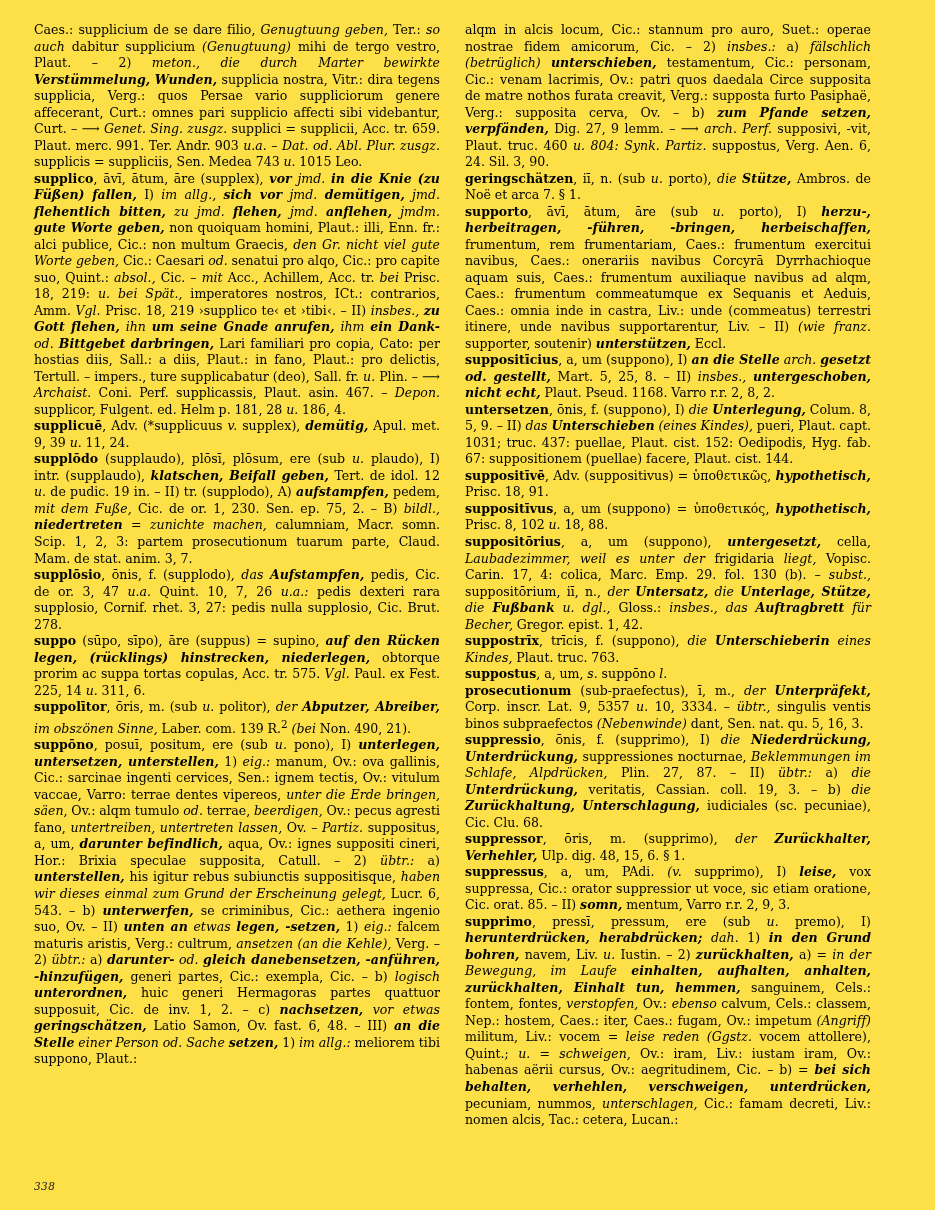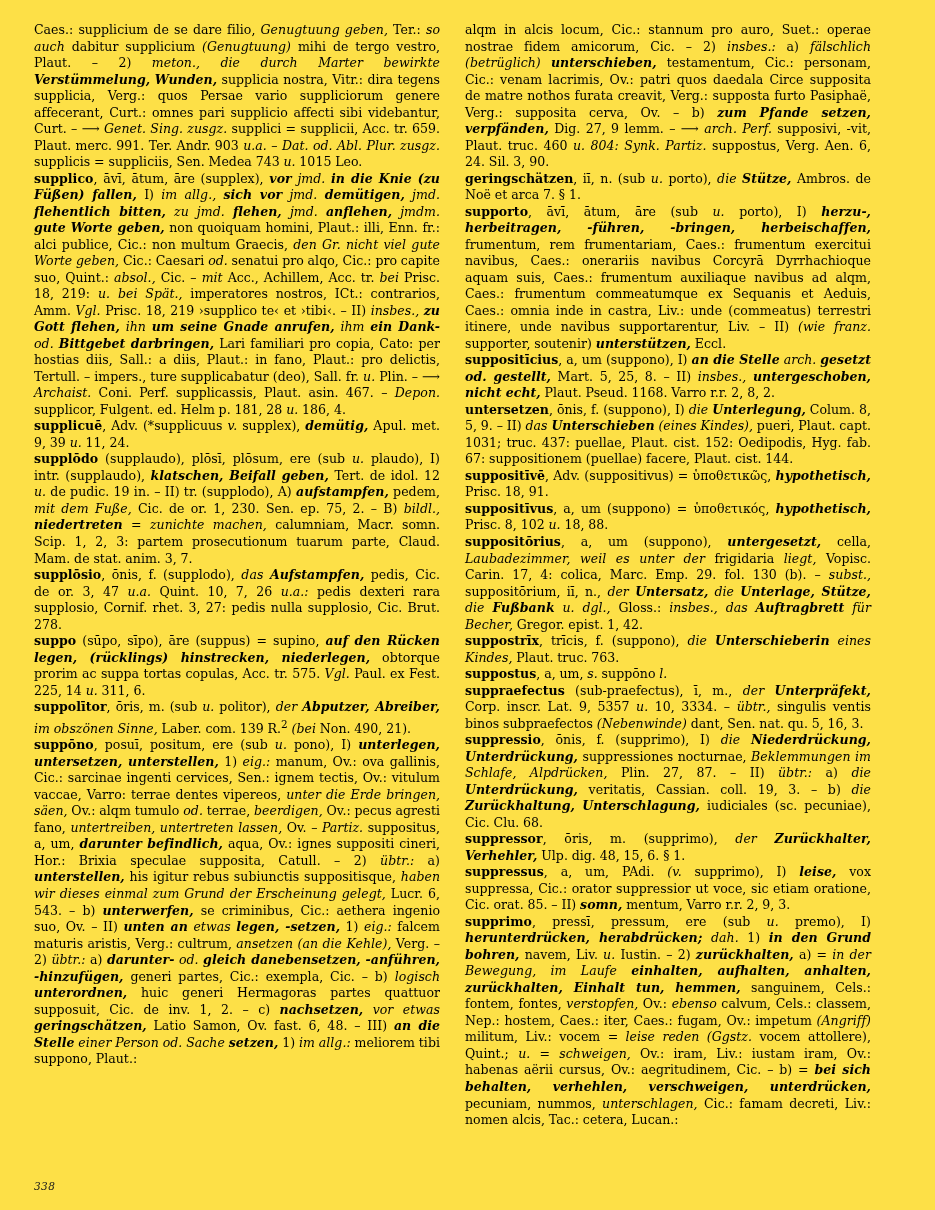--- a/index.html
+++ b/index.html
@@ -89,21 +89,21 @@
         <p class="entry">alqm in alcis locum, Cic.: stannum pro auro, Suet.: operae nostrae fidem amicorum, Cic. – 2) <i>insbes.:</i> a) <i>fälschlich (betrüglich)</i> <span class="bi">unterschieben,</span> testamentum, Cic.: personam, Cic.: venam lacrimis, Ov.: patri quos daedala Circe supposita de matre nothos furata creavit, Verg.: supposta furto Pasiphaë, Verg.: supposita cerva, Ov. – b) <span class="bi">zum Pfande setzen, verpfänden,</span> Dig. 27, 9 lemm. – ⟶ <i>arch. Perf.</i> supposivi, -vit, Plaut. truc. 460 <i>u. 804: Synk. Partiz.</i> suppostus, Verg. Aen. 6, 24. Sil. 3, 90.</p>
         <p class="entry"><b>geringschätzen</b>, iī, n. (sub <i>u.</i> porto), <i>die</i> <span class="bi">Stütze,</span> Ambros. de Noë et arca 7. § 1.</p>
         <p class="entry"><b>supporto</b>, āvī, ātum, āre (sub <i>u.</i> porto), I) <span class="bi">herzu-, herbeitragen, -führen, -bringen, herbeischaffen,</span> frumentum, rem frumentariam, Caes.: frumentum exercitui navibus, Caes.: onerariis navibus Corcyrā Dyrrhachioque aquam suis, Caes.: frumentum auxiliaque navibus ad alqm, Caes.: frumentum commeatumque ex Sequanis et Aeduis, Caes.: omnia inde in castra, Liv.: unde (commeatus) terrestri itinere, unde navibus supportarentur, Liv. – II) <i>(wie franz.</i> supporter, soutenir) <span class="bi">unterstützen,</span> Eccl.</p>
         <p class="entry"><b>suppositīcius</b>, a, um (suppono), I) <span class="bi">an die Stelle</span> <i>arch.</i> <span class="bi">gesetzt od. gestellt,</span> Mart. 5, 25, 8. – II) <i>insbes.,</i> <span class="bi">untergeschoben, nicht echt,</span> Plaut. Pseud. 1168. Varro r.r. 2, 8, 2.</p>
         <p class="entry"><b>untersetzen</b>, ōnis, f. (suppono), I) <i>die</i> <span class="bi">Unterlegung,</span> Colum. 8, 5, 9. – II) <i>das</i> <span class="bi">Unterschieben</span> <i>(eines Kindes),</i> pueri, Plaut. capt. 1031; truc. 437: puellae, Plaut. cist. 152: Oedipodis, Hyg. fab. 67: suppositionem (puellae) facere, Plaut. cist. 144.</p>
         <p class="entry"><b>suppositīvē</b>, Adv. (suppositivus) = <span class="gk">ὑποθετικῶς,</span> <span class="bi">hypothetisch,</span> Prisc. 18, 91.</p>
         <p class="entry"><b>suppositīvus</b>, a, um (suppono) = <span class="gk">ὑποθετικός,</span> <span class="bi">hypothetisch,</span> Prisc. 8, 102 <i>u.</i> 18, 88.</p>
         <p class="entry"><b>suppositōrius</b>, a, um (suppono), <span class="bi">untergesetzt,</span> cella, <i>Laubadezimmer, weil es unter der</i> frigidaria <i>liegt,</i> Vopisc. Carin. 17, 4: colica, Marc. Emp. 29. fol. 130 (b). – <i>subst.,</i> suppositōrium, iī, n., <i>der</i> <span class="bi">Untersatz,</span> <i>die</i> <span class="bi">Unterlage, Stütze,</span> <i>die</i> <span class="bi">Fußbank</span> <i>u. dgl.,</i> Gloss.: <i>insbes., das</i> <span class="bi">Auftragbrett</span> <i>für Becher,</i> Gregor. epist. 1, 42.</p>
         <p class="entry"><b>suppostrīx</b>, trīcis, f. (suppono), <i>die</i> <span class="bi">Unterschieberin</span> <i>eines Kindes,</i> Plaut. truc. 763.</p>
         <p class="entry"><b>suppostus</b>, a, um, <i>s.</i> suppōno <i>l.</i></p>
-        <p class="entry"><b>suppraefectus</b> (sub-praefectus), ī, m., <i>der</i> <span class="bi">Unterpräfekt,</span> Corp. inscr. Lat. 9, 5357 <i>u.</i> 10, 3334. – <i>übtr.,</i> singulis ventis binos subpraefectos <i>(Nebenwinde)</i> dant, Sen. nat. qu. 5, 16, 3.</p>
+        <p class="entry"><b>prosecutionum</b> (sub-praefectus), ī, m., <i>der</i> <span class="bi">Unterpräfekt,</span> Corp. inscr. Lat. 9, 5357 <i>u.</i> 10, 3334. – <i>übtr.,</i> singulis ventis binos subpraefectos <i>(Nebenwinde)</i> dant, Sen. nat. qu. 5, 16, 3.</p>
         <p class="entry"><b>suppressio</b>, ōnis, f. (supprimo), I) <i>die</i> <span class="bi">Niederdrückung, Unterdrückung,</span> suppressiones nocturnae, <i>Beklemmungen im Schlafe, Alpdrücken,</i> Plin. 27, 87. – II) <i>übtr.:</i> a) <i>die</i> <span class="bi">Unterdrückung,</span> veritatis, Cassian. coll. 19, 3. – b) <i>die</i> <span class="bi">Zurückhaltung, Unterschlagung,</span> iudiciales (sc. pecuniae), Cic. Clu. 68.</p>
         <p class="entry"><b>suppressor</b>, ōris, m. (supprimo), <i>der</i> <span class="bi">Zurückhalter, Verhehler,</span> Ulp. dig. 48, 15, 6. § 1.</p>
         <p class="entry"><b>suppressus</b>, a, um, PAdi. <i>(v.</i> supprimo), I) <span class="bi">leise,</span> vox suppressa, Cic.: orator suppressior ut voce, sic etiam oratione, Cic. orat. 85. – II) <span class="bi">somn,</span> mentum, Varro r.r. 2, 9, 3.</p>
         <p class="entry"><b>supprimo</b>, pressī, pressum, ere (sub <i>u.</i> premo), I) <span class="bi">herunterdrücken, herabdrücken;</span> <i>dah.</i> 1) <span class="bi">in den Grund bohren,</span> navem, Liv. <i>u.</i> Iustin. – 2) <span class="bi">zurückhalten,</span> a) = <i>in der Bewegung, im Laufe</i> <span class="bi">einhalten, aufhalten, anhalten, zurückhalten, Einhalt tun, hemmen,</span> sanguinem, Cels.: fontem, fontes, <i>verstopfen,</i> Ov.: <i>ebenso</i> calvum, Cels.: classem, Nep.: hostem, Caes.: iter, Caes.: fugam, Ov.: impetum <i>(Angriff)</i> militum, Liv.: vocem = <i>leise reden (Ggstz.</i> vocem attollere), Quint.; <i>u.</i> = <i>schweigen,</i> Ov.: iram, Liv.: iustam iram, Ov.: habenas aërii cursus, Ov.: aegritudinem, Cic. – b) = <span class="bi">bei sich behalten, verhehlen, verschweigen, unterdrücken,</span> pecuniam, nummos, <i>unterschlagen,</i> Cic.: famam decreti, Liv.: nomen alcis, Tac.: cetera, Lucan.:</p>
       </div>
 
   </div>
 
   <div class="folio">338</div>
 

